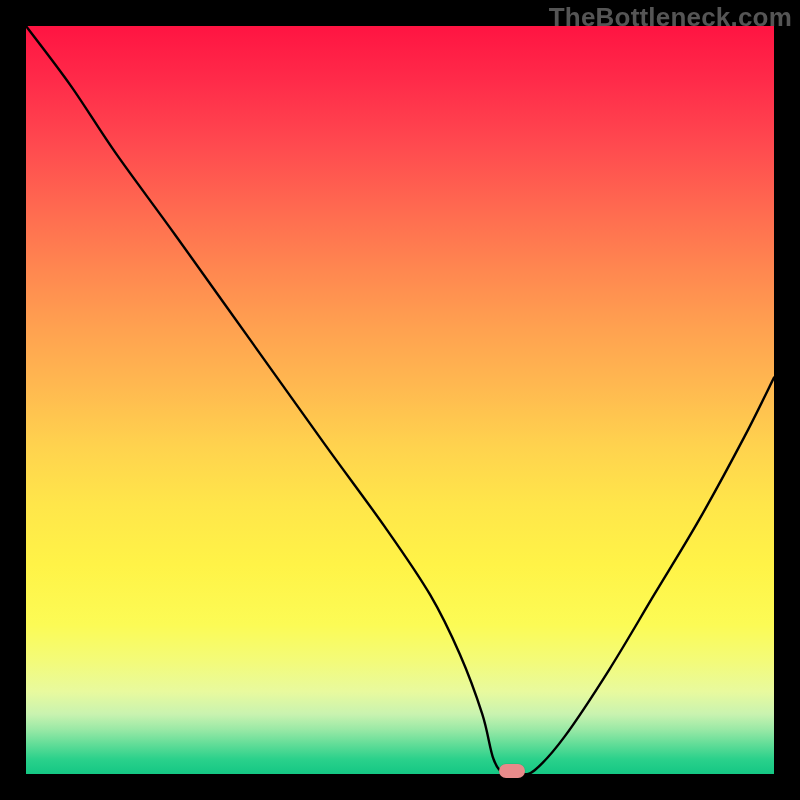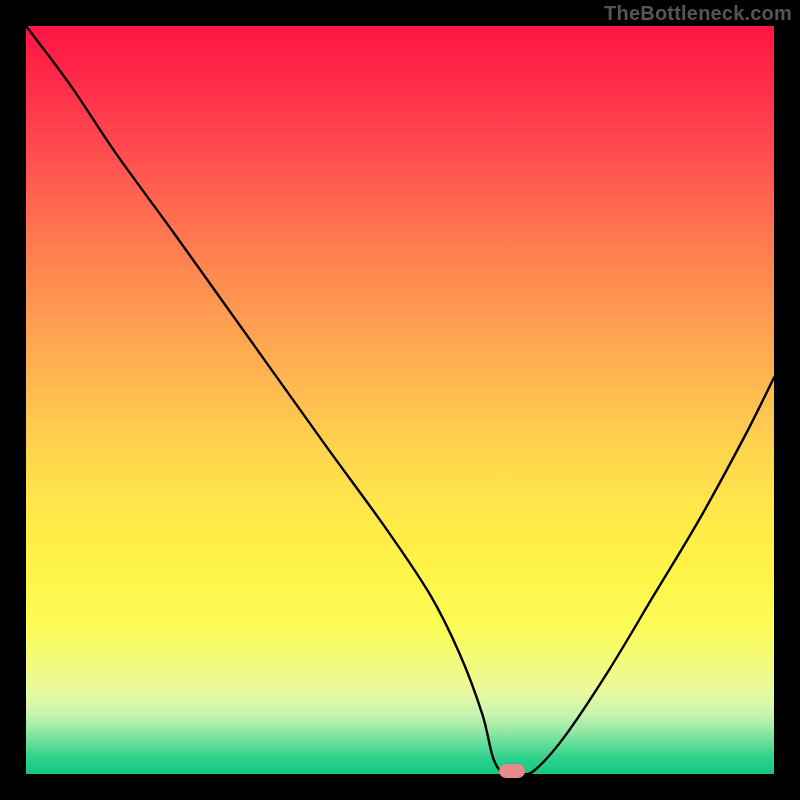--- a/index.html
+++ b/index.html
@@ -15,21 +15,21 @@
     position: relative;
     width: 800px;
     height: 800px;
     background: #000;
   }
   .watermark {
     position: absolute;
     top: 2px;
     right: 8px;
     color: #555;
-    font-size: 20px;
+    font-size: 26px;
     font-weight: 600;
     letter-spacing: 0.2px;
     user-select: none;
   }
   .plot-area {
     position: absolute;
     left: 26px;
     top: 26px;
     width: 748px;
     height: 748px;

